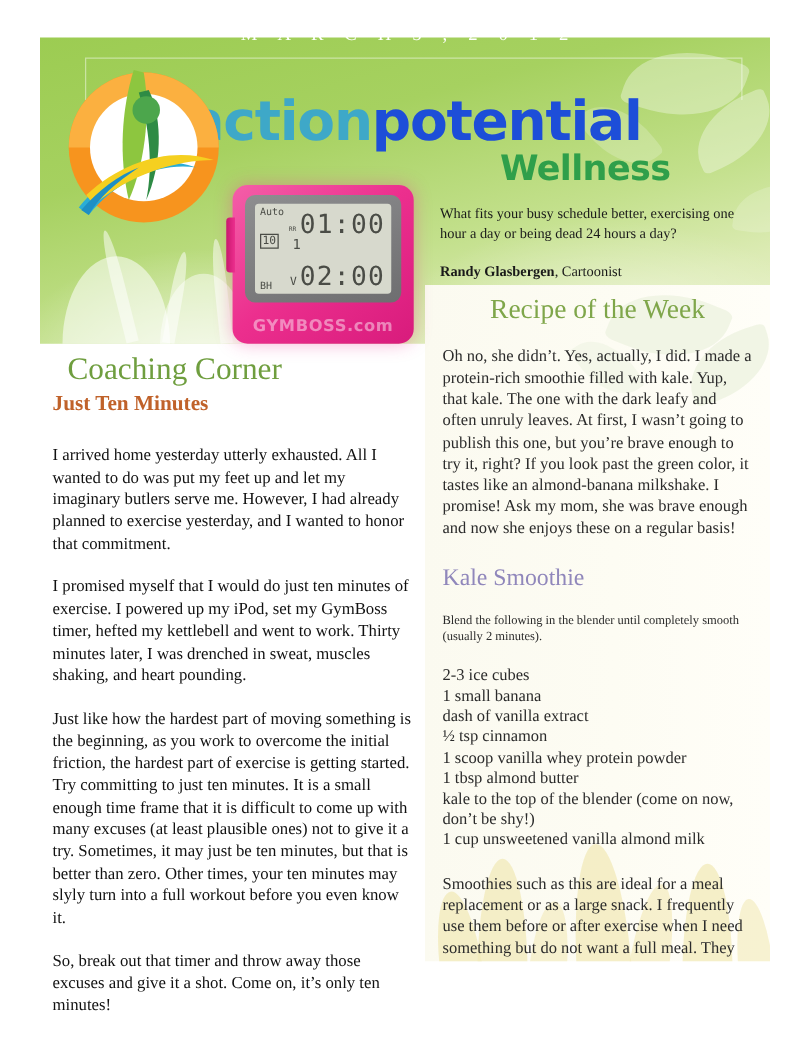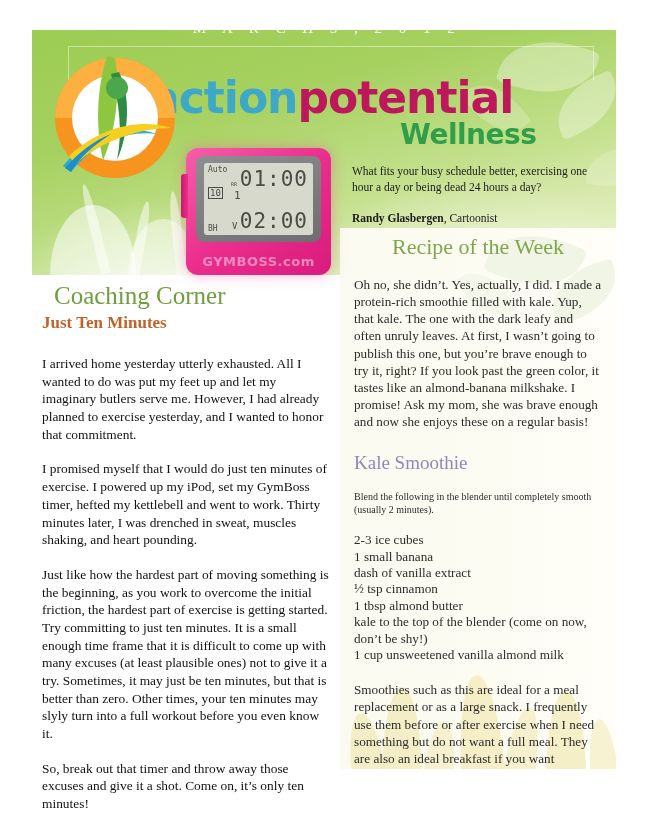--- a/index.html
+++ b/index.html
@@ -64,21 +64,21 @@
   }
 
   
   .logo-wrap { position: absolute; left: 45px; top: 48px; width: 150px; height: 150px; z-index: 8; }
   .wordmark {
     position: absolute; left: 150px; top: 72px; z-index: 7;
     font-family: "DejaVu Sans", sans-serif;
     font-size: 44px; font-weight: 600; letter-spacing: -1px;
     color: #3ea8c8; white-space: nowrap;
   }
-  .wordmark .w-pot { color: #be185d; }
+  .wordmark .w-pot { color: #1d4ed8; }
   .wellness {
     position: absolute; left: 400px; top: 118px; z-index: 7;
     font-family: "DejaVu Sans", sans-serif;
     font-size: 28px; font-weight: bold; color: #2f9f4a;
     letter-spacing: -0.5px;
   }
 
   
   .timer {
     position: absolute; left: 186px; top: 148px;
@@ -265,20 +265,21 @@
     <div class="rc-content">
       <h2 class="recipe-title">Recipe of the Week</h2>
       <p class="rc-para">Oh no, she didn’t.  Yes, actually, I did.  I made a protein-rich smoothie filled with kale.  Yup, that kale.  The one with the dark leafy and often unruly leaves.  At first, I wasn’t going to publish this one, but you’re brave enough to try it, right?  If you look past the green color, it tastes like an almond-banana milkshake.  I promise!  Ask my mom, she was brave enough and now she enjoys these on a regular basis!</p>
       <h3 class="smoothie-title">Kale Smoothie</h3>
       <p class="rc-sub">Blend the following in the blender until completely smooth (usually 2 minutes).</p>
       <div class="ing-list">
         <div>2-3 ice cubes</div>
         <div>1 small banana</div>
         <div>dash of vanilla extract</div>
         <div>½ tsp cinnamon</div>
+        <div>1 scoop vanilla whey protein powder</div>
         <div>1 tbsp almond butter</div>
         <div>kale to the top of the blender (come on now, don’t be shy!)</div>
         <div>1 cup unsweetened vanilla almond milk</div>
       </div>
       <p class="rc-outro">Smoothies such as this are ideal for a meal replacement or as a large snack.  I frequently use them before or after exercise when I need something but do not want a full meal.  They are also an ideal breakfast if you want something light and quick.</p>
     </div>
   </div>
 
   <div class="left-col">
     <h1 class="coaching-title">Coaching Corner</h1>

